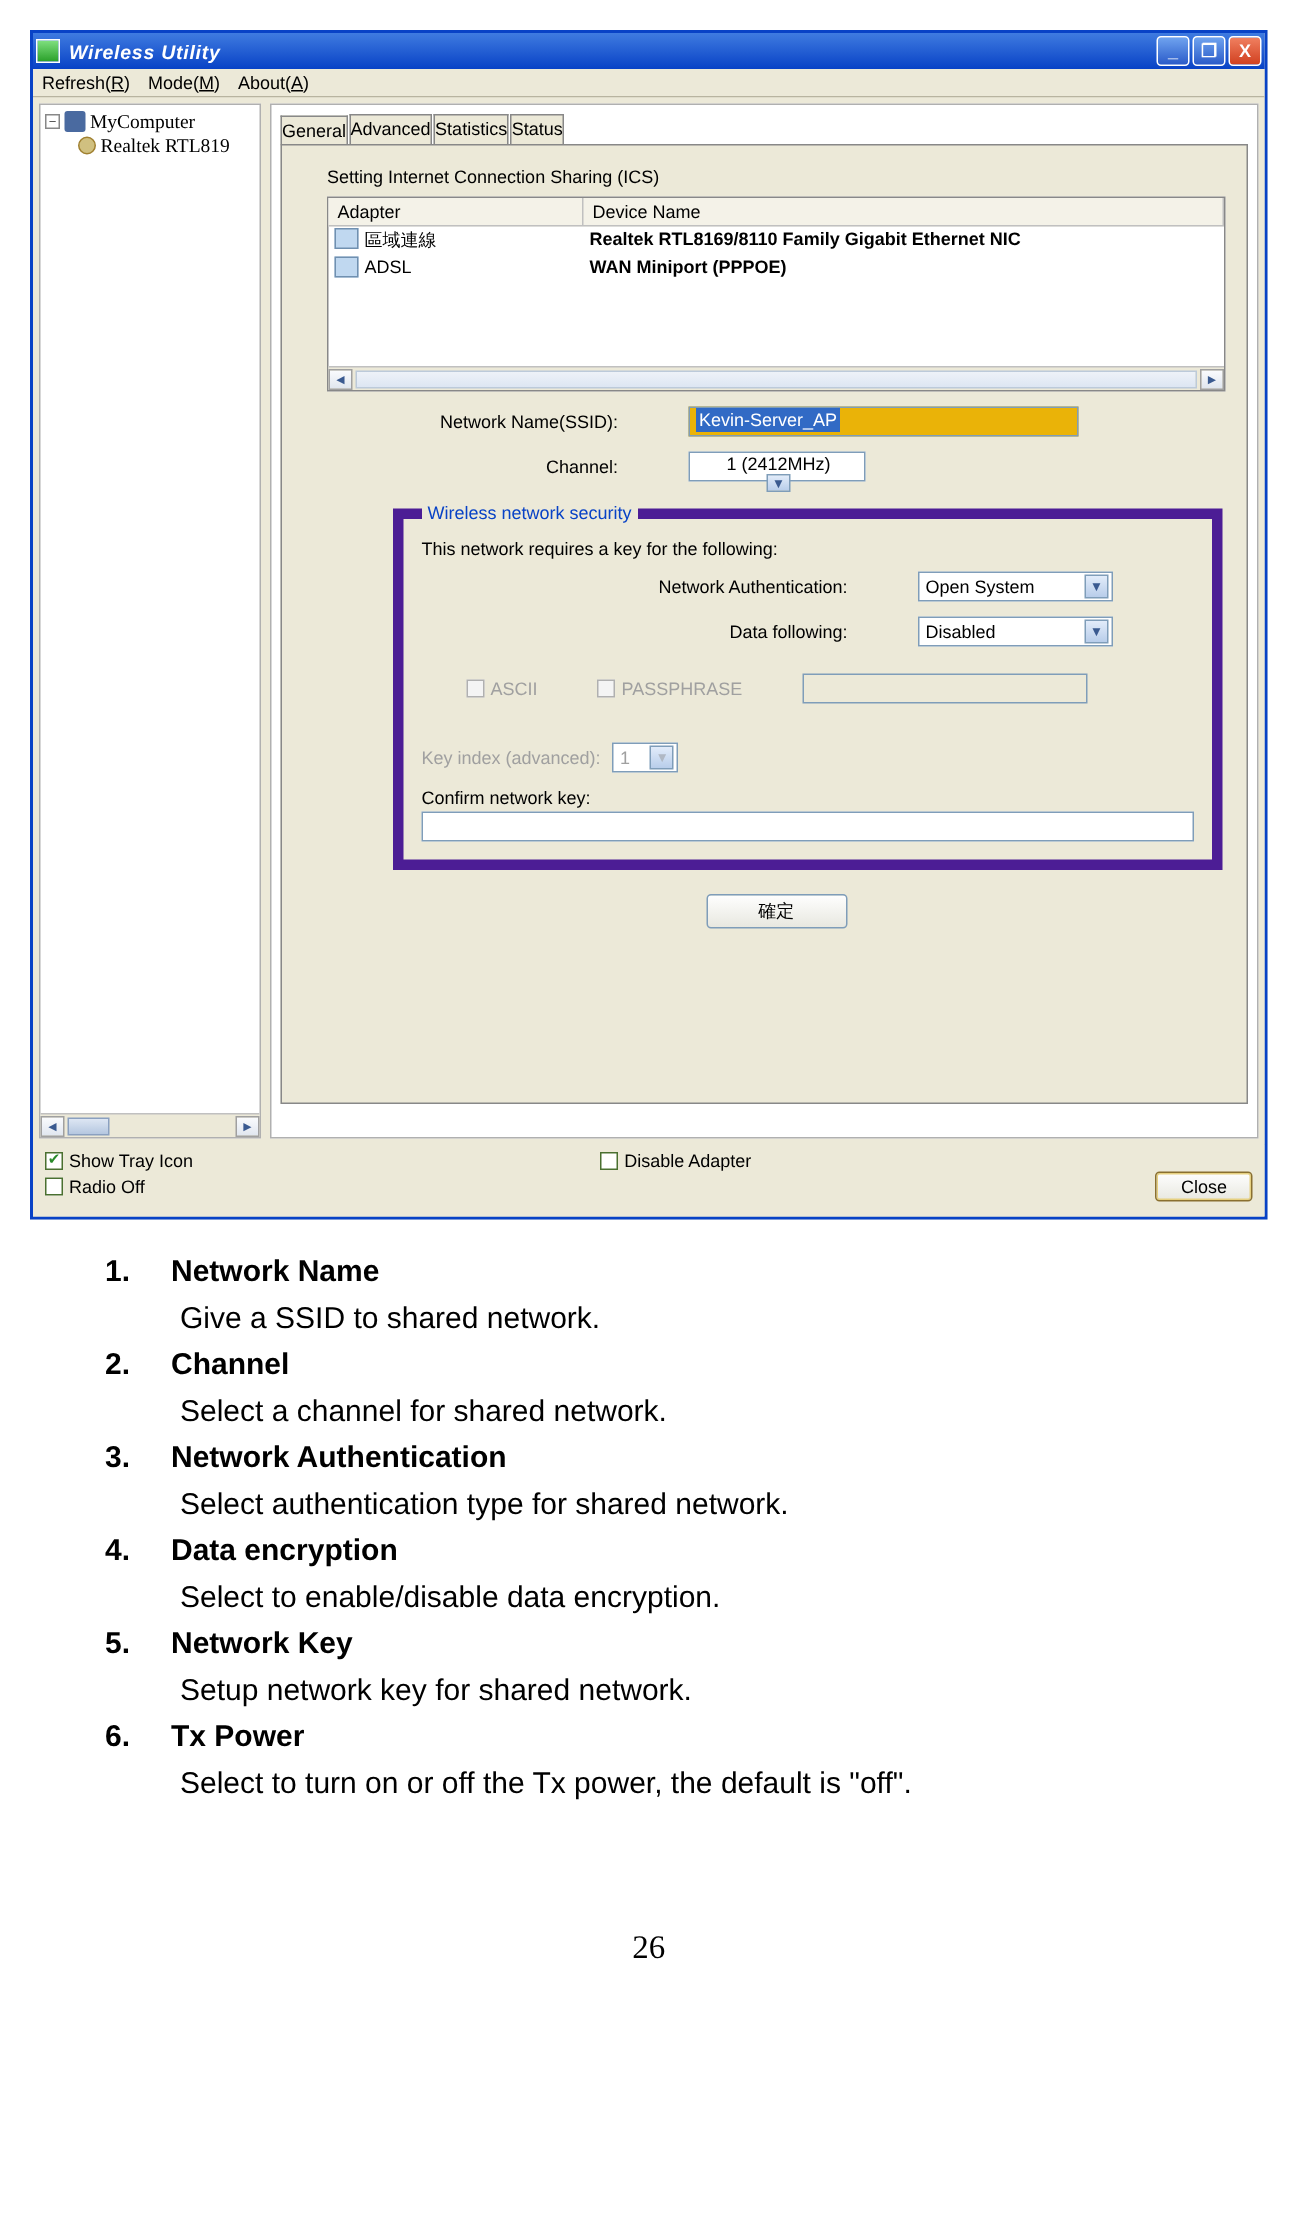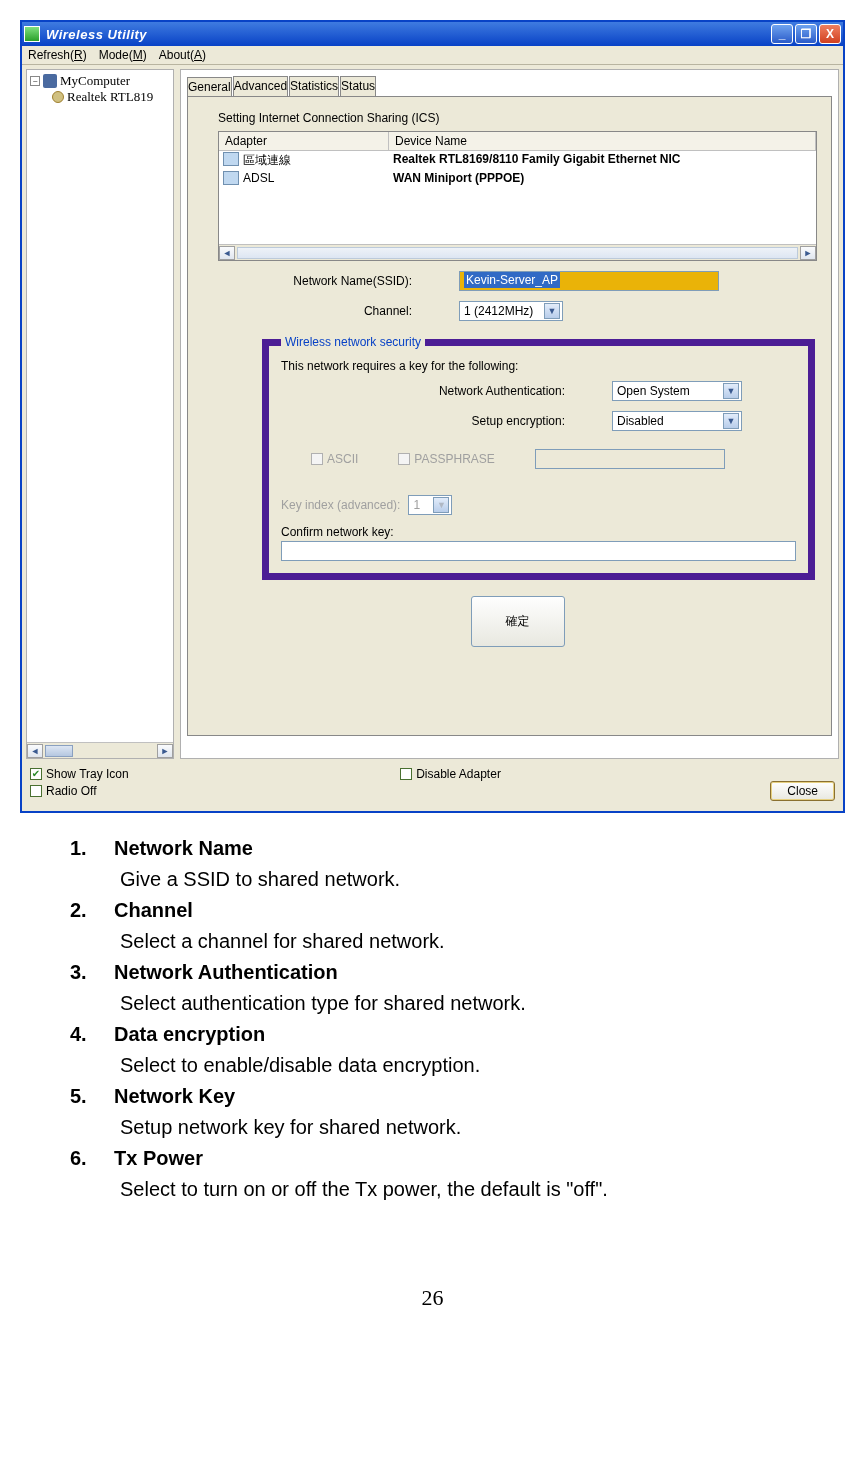--- a/index.html
+++ b/index.html
@@ -334,39 +334,39 @@
             </div>
 
             <div class="formrow">
               <span class="lbl">Network Name(SSID):</span>
               <div class="txtinput" style="width:260px;">
                 <span class="ssid-val">Kevin-Server_AP</span>
               </div>
             </div>
             <div class="formrow">
               <span class="lbl">Channel:</span>
-              <div class="selectbox" style="width:104px;">
+              <div class="selectbox" style="width:118px;flex-direction:column;">
                 <span>1  (2412MHz)</span>
                 <span class="dd">▼</span>
               </div>
             </div>
 
             <fieldset class="sec">
               <legend>Wireless network security</legend>
               <div style="margin-bottom:8px;">This network requires a key for the following:</div>
 
               <div class="formrow" style="margin-top:4px;">
                 <span class="lbl" style="width:290px;">Network Authentication:</span>
                 <div class="selectbox" style="width:130px;">
                   <span>Open System</span>
                   <span class="dd">▼</span>
                 </div>
               </div>
               <div class="formrow">
-                <span class="lbl" style="width:290px;">Setup encryption:</span>
+                <span class="lbl" style="width:290px;">Data following:</span>
                 <div class="selectbox" style="width:130px;">
                   <span>Disabled</span>
                   <span class="dd">▼</span>
                 </div>
               </div>
 
               <div style="display:flex; gap:40px; margin-top:18px; padding-left:30px;">
                 <span class="chk">
                   <span class="box"></span>
                   <span>ASCII</span>
@@ -386,21 +386,21 @@
                 </div>
               </div>
               <div style="margin-top:10px;">
                 <span>Confirm network key:</span>
                 <div class="wide-input"></div>
               </div>
             </fieldset>
 
 
             <div style="text-align:center;margin-top:16px;">
-              <button class="xpbtn" style="padding:16px 34px;">確定</button>
+              <button class="xpbtn" style="padding:2px 34px;">確定</button>
             </div>
           </div>
         </div>
       </div>
     </div>
 
     <div class="bottombar">
       <div class="col">
         <div class="bchk">
           <span class="box">

